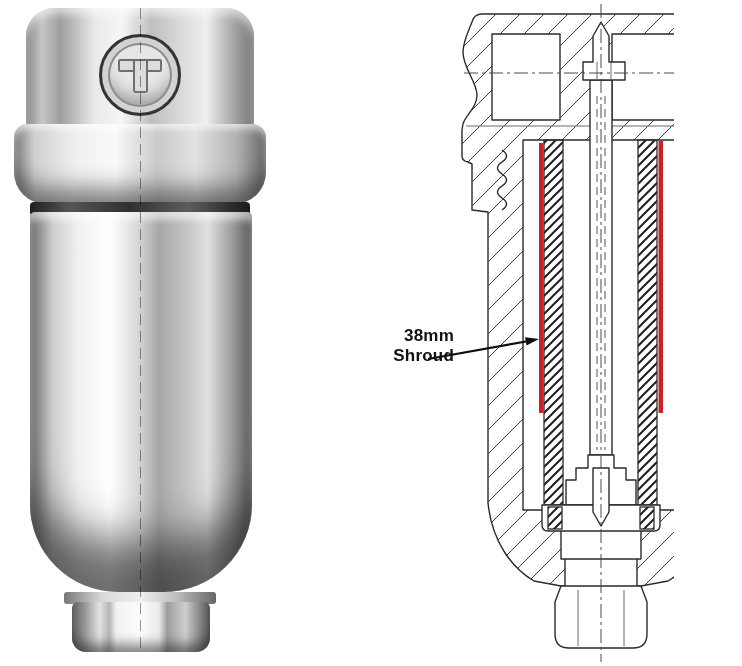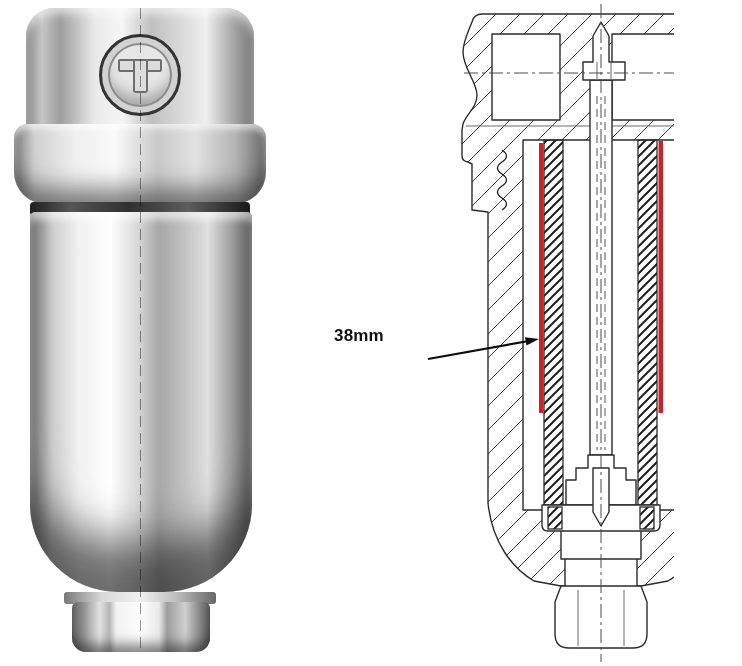--- a/index.html
+++ b/index.html
@@ -4,21 +4,21 @@
 <style>
   :root{
     --shroud-red:#c9232a;
     --drawing-line:#2b2b2b;
     --annotation-text:#111111;
     --background:#ffffff;
   }
   html,body{margin:0;padding:0;background:#fff;}
   .canvas{
     position:relative;width:674px;height:666px;background:var(--background);
-    overflow:hidden;font-family:"Liberation Sans",sans-serif;
+    overflow:hidden;font-family:"Liberation Sans",sans-serif;text-align:right;
   }
   .canvas *{position:absolute;box-sizing:border-box;}
 
   
   .cap{
     left:26px;top:8px;width:228px;height:134px;
     border-radius:28px 28px 10px 10px;
     background:linear-gradient(90deg,#868686 0%,#c6c6c6 7%,#9e9e9e 15%,#e9e9e9 30%,#f6f6f6 42%,#bfbfbf 55%,#dadada 68%,#efefef 79%,#a6a6a6 91%,#757575 100%);
     box-shadow:inset 0 6px 8px rgba(255,255,255,.6), inset 0 -8px 10px rgba(0,0,0,.18);
   }
@@ -158,15 +158,16 @@
     </g>
 
     <g>
       <line class="arrow-line" x1="428" y1="359" x2="526" y2="341.5"></line>
       <polygon class="arrow-head" points="539,339 526.5,345.5 525,337.3"></polygon>
     </g>
   </svg>
 
   <div class="label">
     <span>38mm</span>
+    <span>Shroud</span>
   </div>
 
 </div>
 
 </body></html>

